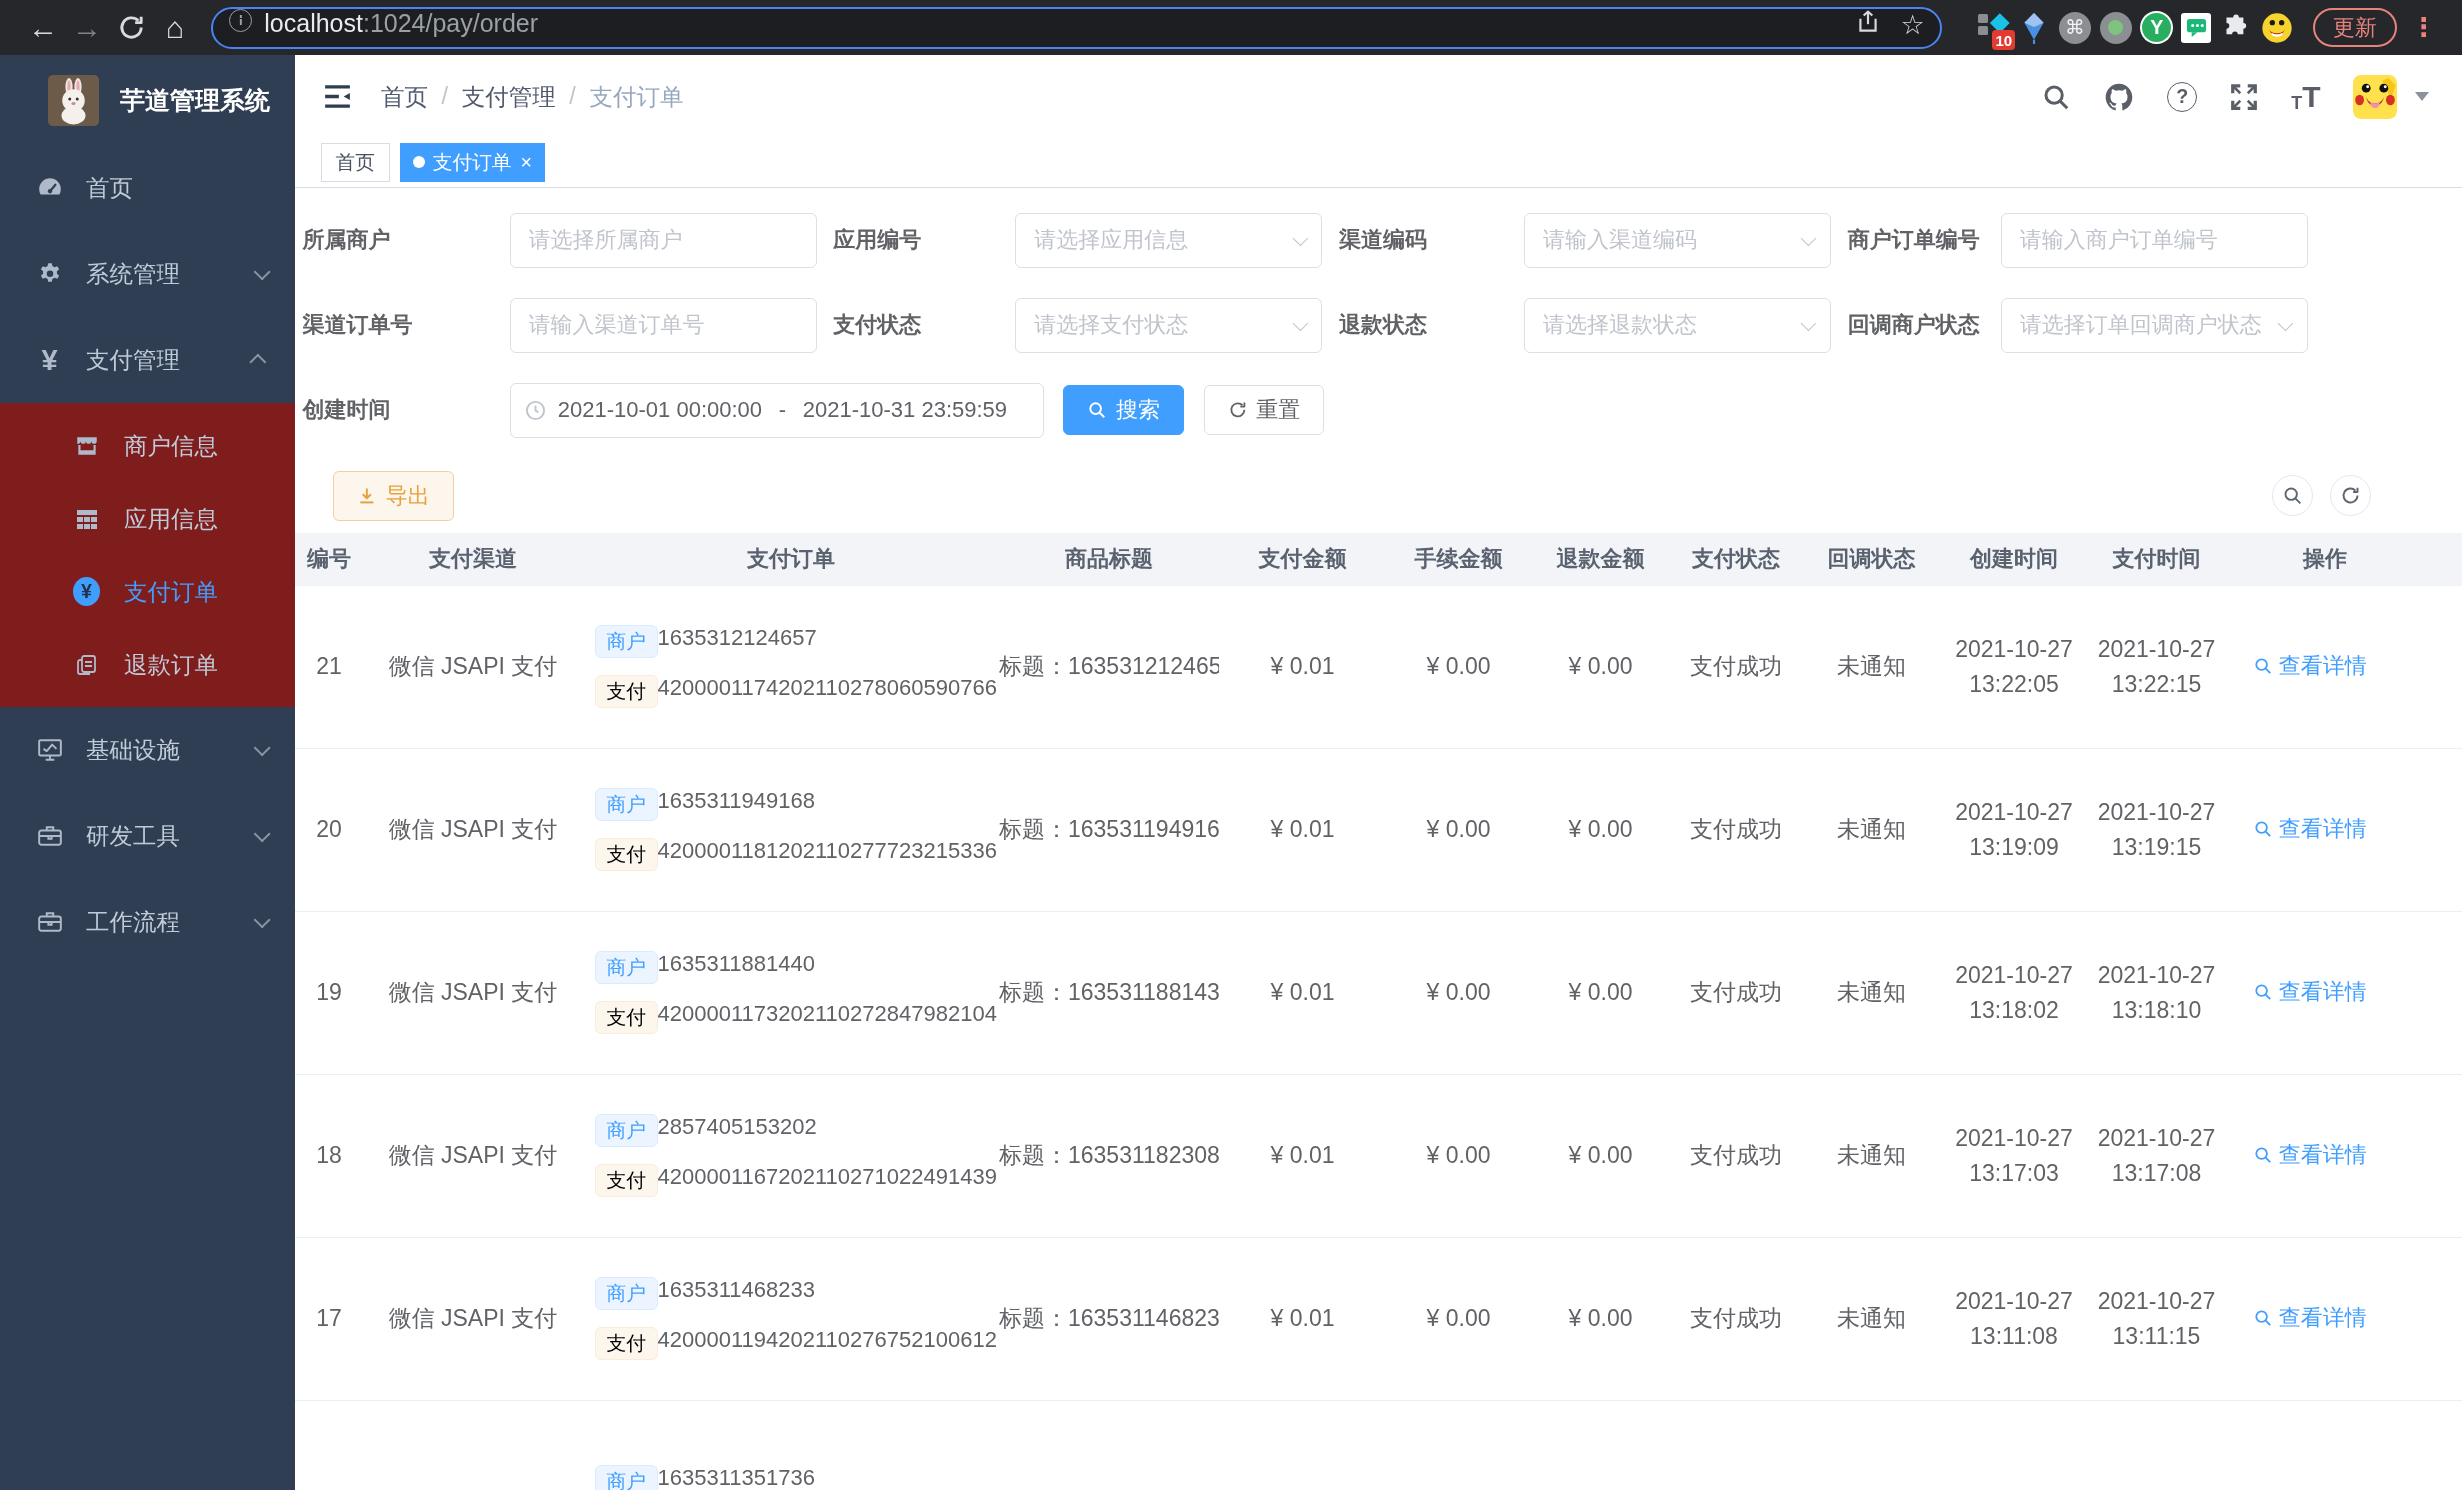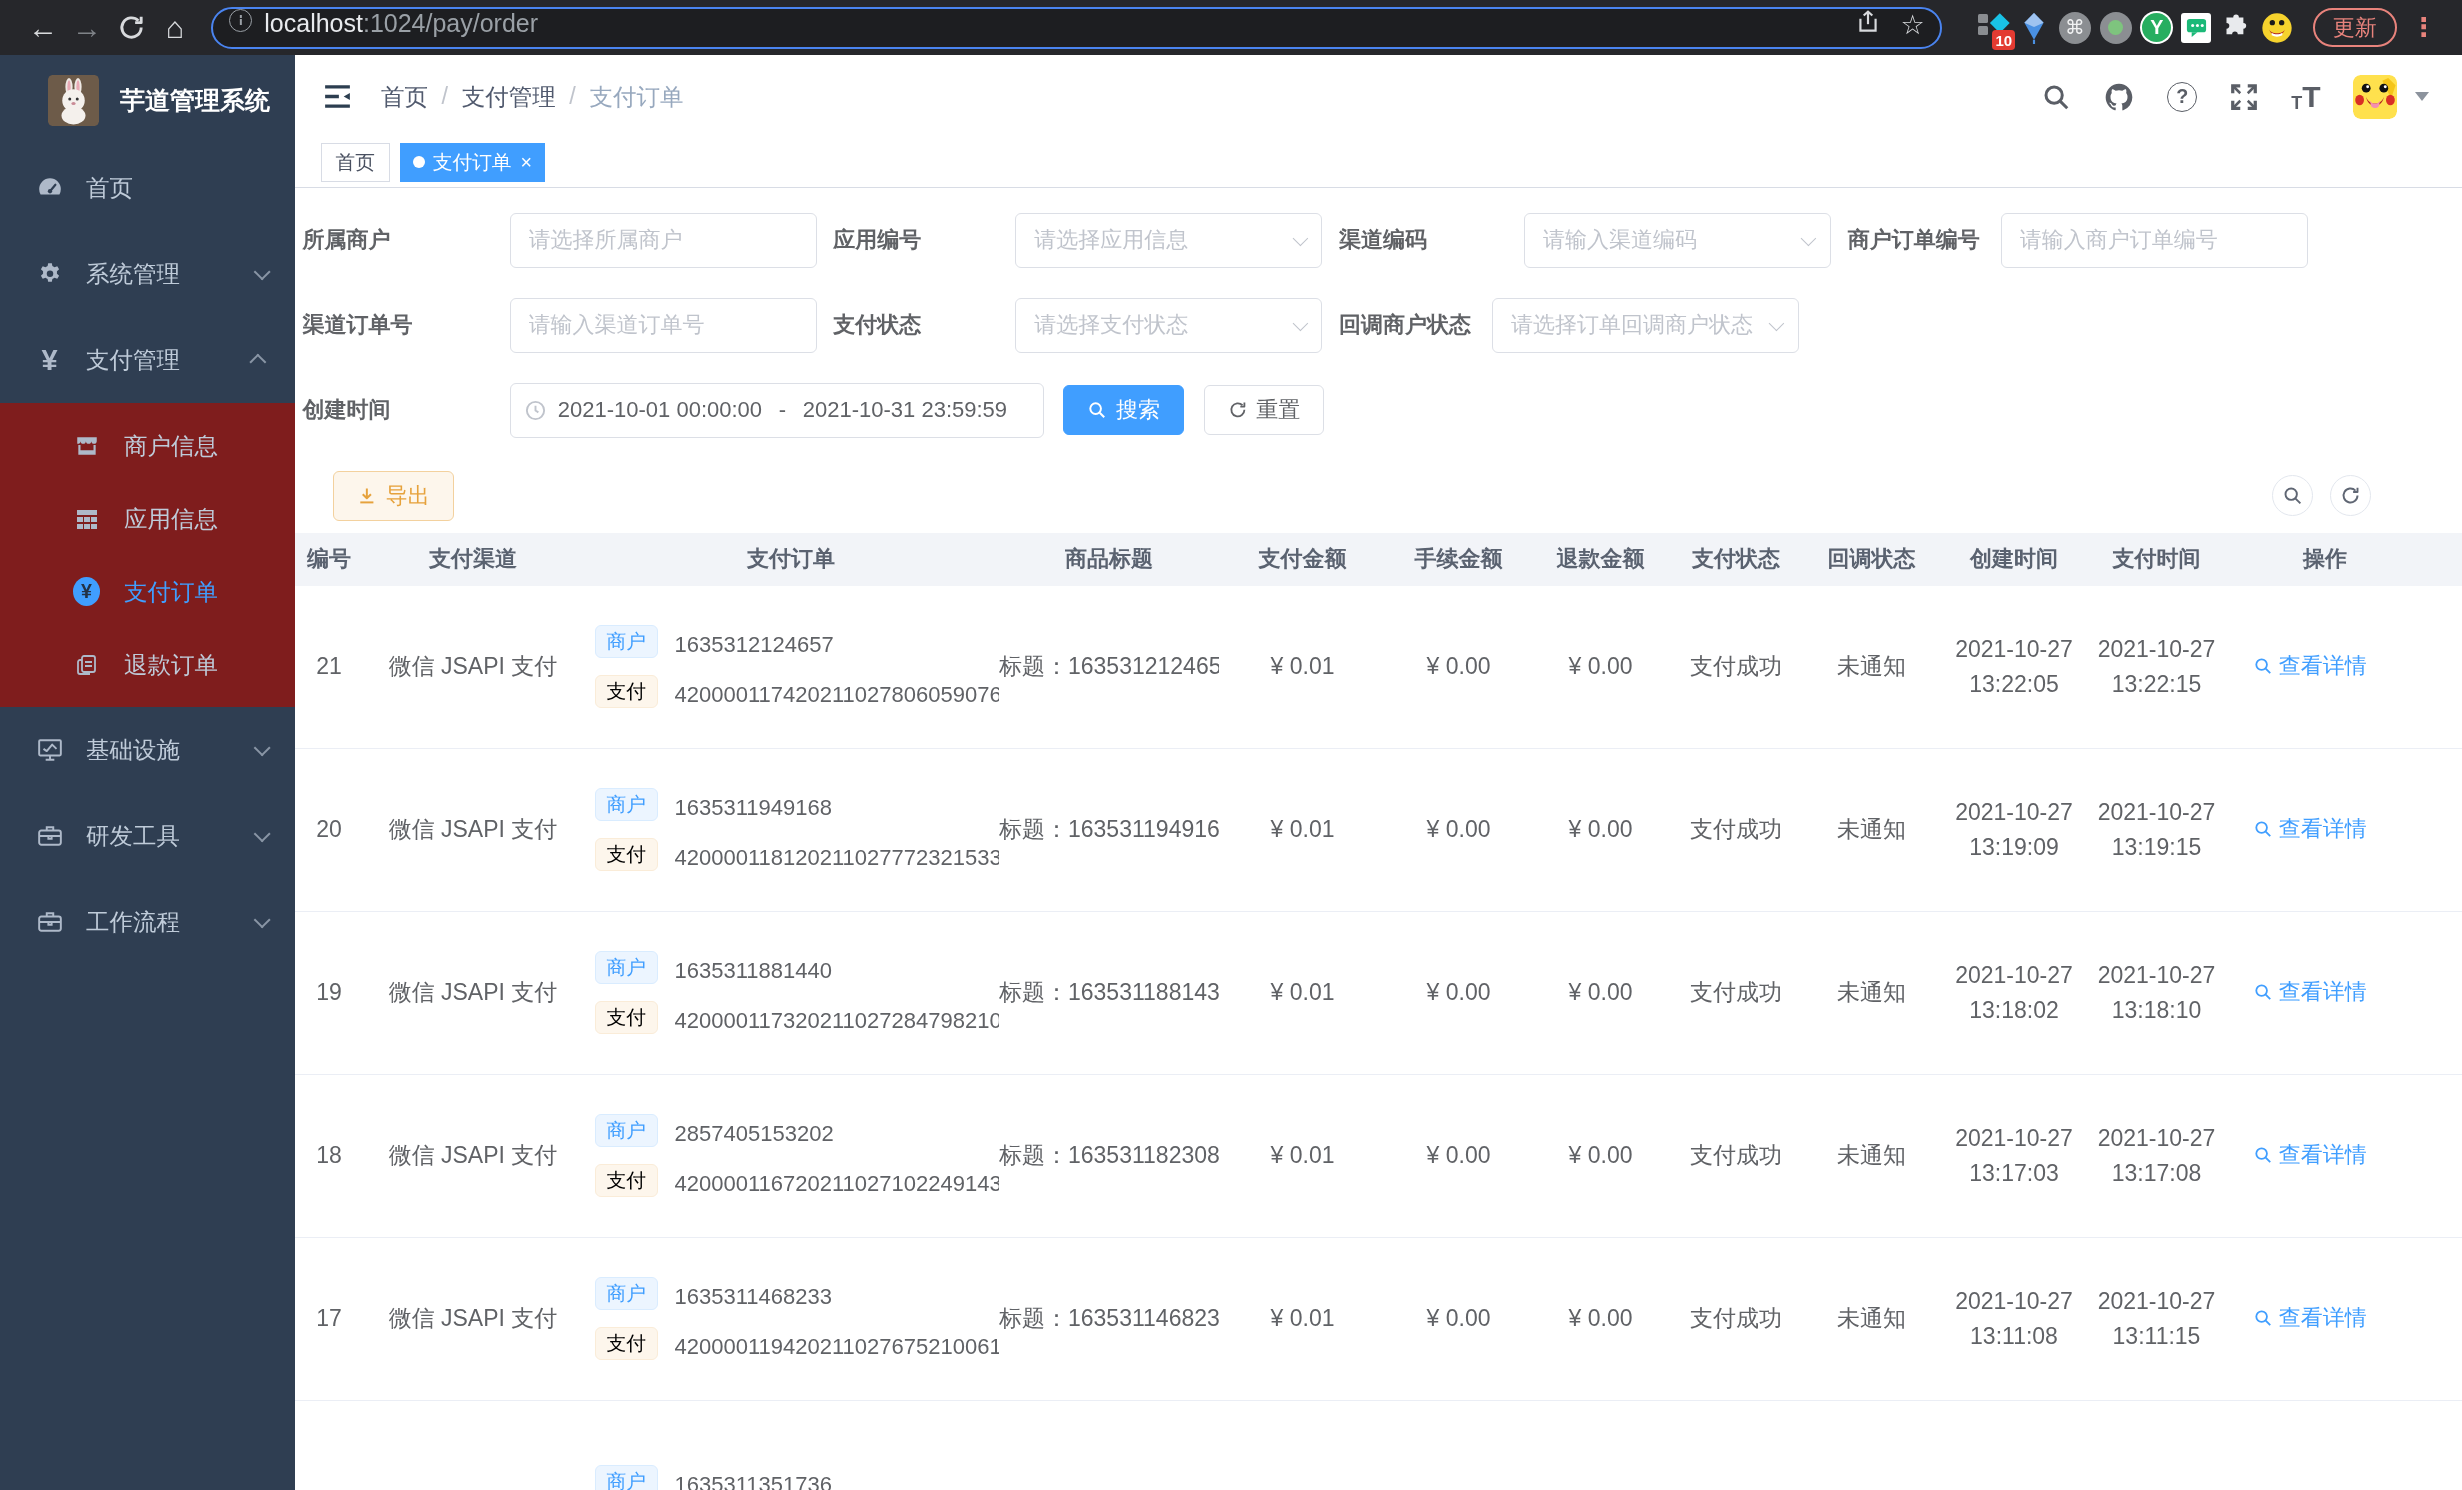--- a/index.html
+++ b/index.html
@@ -108,21 +108,21 @@
   .cbtn { width:41px; height:41px; border-radius:50%; border:1.5px solid #e3e7ee; background:#fff; display:flex; align-items:center; justify-content:center; color:#5f6673; cursor:pointer; }
 
   
   .table { width:100%; }
   .trow { display:grid; grid-template-columns:68px 220px 416px 220px 167px 145px 139px 132px 139px 146px 139px 198px; align-items:center; }
   .thead { height:53px; background:#f2f4f8; color:#5a6270; font-weight:600; font-size:22px; }
   .th { text-align:center; white-space:nowrap; overflow:hidden; }
   .trow-data { height:163px; border-bottom:1.5px solid #ebeef5; font-size:23px; color:#606266; }
   .td { text-align:center; white-space:nowrap; overflow:hidden; }
   .td-order { text-align:left; padding-left:12px; display:flex; flex-direction:column; gap:16.7px; justify-content:center; overflow:hidden; }
-  .ordline { display:flex; align-items:flex-end; gap:17px; white-space:nowrap; }
+  .ordline { display:flex; align-items:flex-start; gap:0; white-space:nowrap; }
   .ordnum { font-size:22px; }
   .tagchip { height:33px; padding:0 10.6px; border-radius:6px; font-size:19.7px; display:inline-flex; align-items:center; flex:0 0 auto; }
   .chip-blue { background:#ecf5ff; border:0.8px solid #d9ecff; color:#409eff; }
   .chip-warn { background:#fdf6ec; border:0.8px solid #faecd8; color:#000000; }
   .dcell span { display:block; line-height:35px; }
   .alink { color:#409eff; display:inline-flex; align-items:center; gap:6px; cursor:pointer; font-size:22px; padding-right:30px; }
   svg { display:block; }
 </style>
 </head>
 <body>
@@ -440,20 +440,27 @@
             </div>
           </div>
           <div class="fgroup">
             <span class="flabel w216">支付状态</span>
             <div class="finput">
               <span class="placeholder">请选择支付状态</span>
               <span class="sel-arrow"></span>
             </div>
           </div>
           <div class="fgroup">
+            <span class="flabel w220">退款状态</span>
+            <div class="finput">
+              <span class="placeholder">请选择退款状态</span>
+              <span class="sel-arrow"></span>
+            </div>
+          </div>
+          <div class="fgroup">
             <span class="flabel w178">回调商户状态</span>
             <div class="finput">
               <span class="placeholder">请选择订单回调商户状态</span>
               <span class="sel-arrow"></span>
             </div>
           </div>
         </div>
 
         <div class="frow">
           <div class="fgroup">

